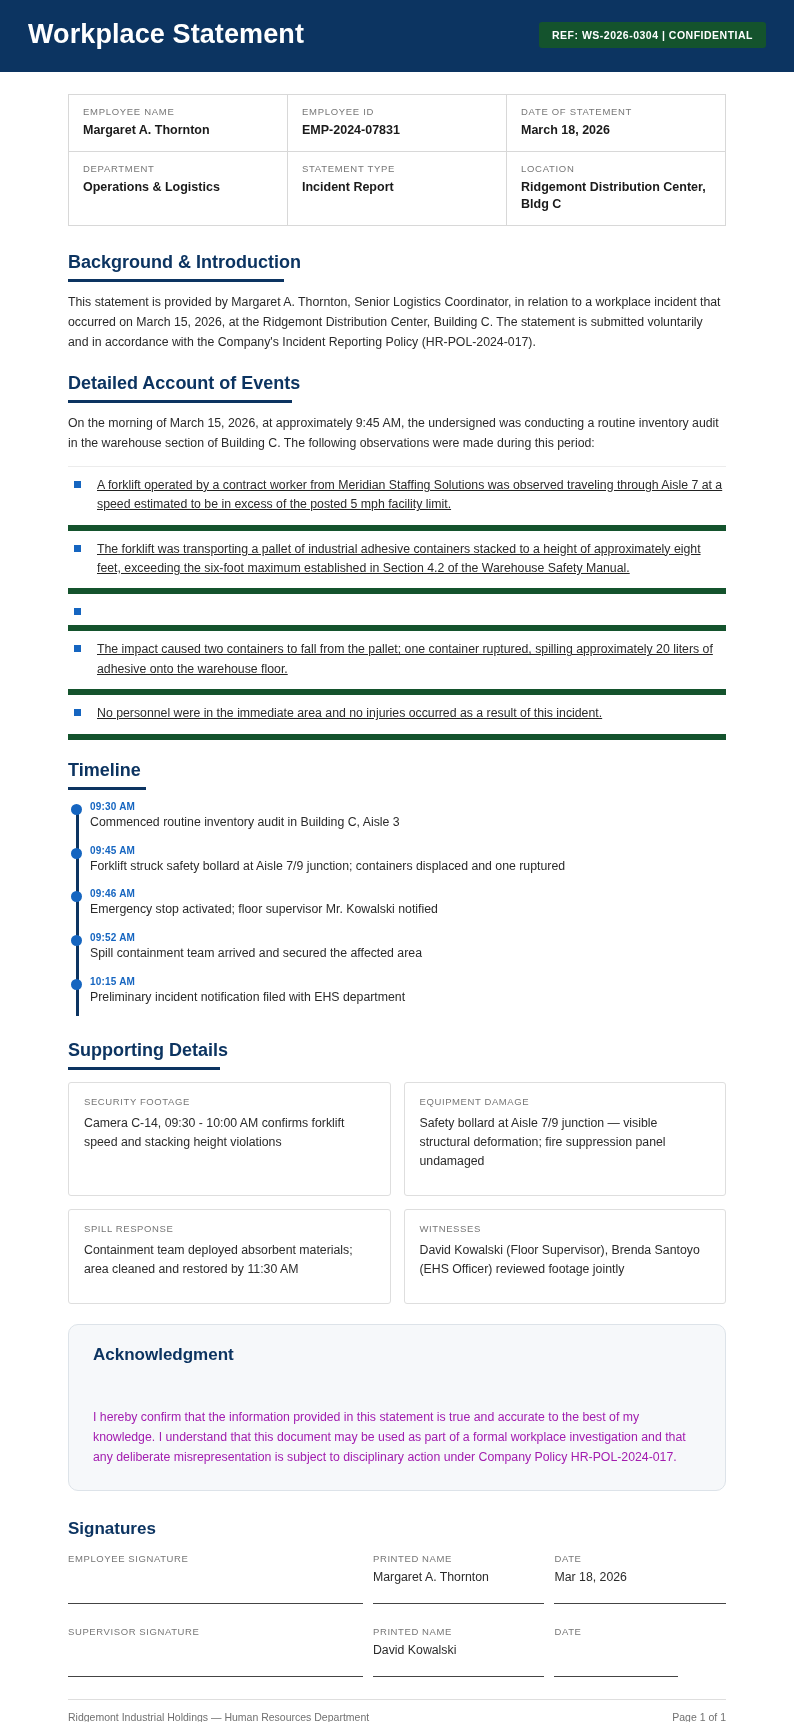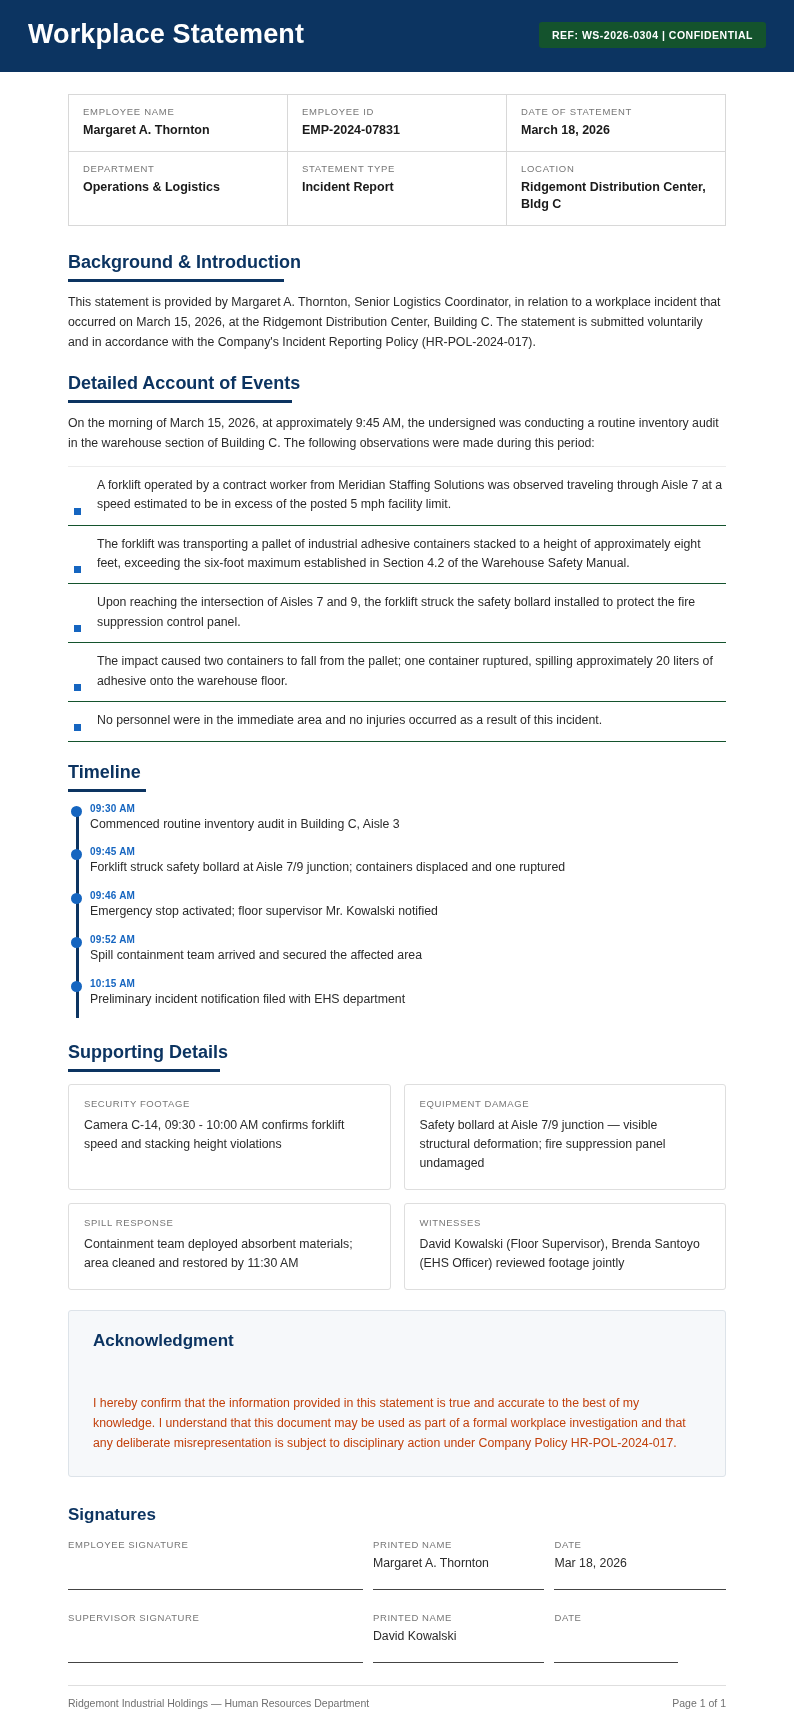--- a/index.html
+++ b/index.html
@@ -90,23 +90,24 @@
     line-height: 1.62;
     color: #2b2b2b;
     margin: 0 0 4px 0;
     text-align: left;
   }
 
   
   .bullet-list { margin: 12px 0 0 0; padding: 0; list-style: none; }
   .bullet-item {
     display: flex;
-    align-items: flex-end;
+    align-items: flex-start;
     padding: 9px 0 10px 0;
-    border-bottom: 1px solid #14532d;
+    border-bottom: 6px solid #14532d;
+    text-decoration: underline;
   }
   .bullet-item:first-child { border-top: 1px solid #ececec; }
   .bullet-marker {
     width: 7px; height: 7px;
     background: #1565c0;
     margin: 5px 16px 0 6px;
     flex: 0 0 auto;
   }
   .bullet-text {
     font-size: 12.3px;
@@ -157,54 +158,54 @@
   
   .card-grid {
     display: grid;
     grid-template-columns: 1fr 1fr;
     gap: 13px;
     margin-top: 12px;
   }
   .detail-card {
     border: 1px solid #dedede;
     border-radius: 3px;
-    padding: 13px 15px 16px 15px;
+    padding: 13px 15px 24px 15px;
     min-height: 86px;
   }
   .card-label {
     font-size: 9.5px;
     letter-spacing: 0.6px;
     color: #767676;
     text-transform: uppercase;
     margin-bottom: 7px;
   }
   .card-text {
     font-size: 12.3px;
     line-height: 1.55;
     color: #2b2b2b;
   }
 
   
   .ack-box {
     margin-top: 20px;
     background: #f6f8fa;
     border: 1px solid #dde3e9;
-    border-radius: 3px;
+    border-radius: 10px;
     padding: 20px 24px 22px 24px;
   }
   .ack-title {
     font-size: 17px;
     font-weight: bold;
     color: #0c3461;
     margin-bottom: 11px;
   }
   .ack-text {
     font-size: 12.3px;
     line-height: 1.62;
-    color: #c2410c;
+    color: #a21caf;
     margin-top: 43px;
   }
 
   
   .sig-section { margin-top: 28px; }
   .sig-title {
     font-size: 17px;
     font-weight: bold;
     color: #0c3461;
     margin-bottom: 14px;
@@ -307,21 +308,20 @@
       <li class="bullet-item">
         <span class="bullet-marker"></span>
         <span class="bullet-text">A forklift operated by a contract worker from Meridian Staffing Solutions was observed traveling through Aisle 7 at a speed estimated to be in excess of the posted 5 mph facility limit.</span>
       </li>
       <li class="bullet-item">
         <span class="bullet-marker"></span>
         <span class="bullet-text">The forklift was transporting a pallet of industrial adhesive containers stacked to a height of approximately eight feet, exceeding the six-foot maximum established in Section 4.2 of the Warehouse Safety Manual.</span>
       </li>
       <li class="bullet-item">
         <span class="bullet-marker"></span>
-        <span class="bullet-text">Upon reaching the intersection of Aisles 7 and 9, the forklift struck the safety bollard installed to protect the fire suppression control panel.</span>
       </li>
       <li class="bullet-item">
         <span class="bullet-marker"></span>
         <span class="bullet-text">The impact caused two containers to fall from the pallet; one container ruptured, spilling approximately 20 liters of adhesive onto the warehouse floor.</span>
       </li>
       <li class="bullet-item">
         <span class="bullet-marker"></span>
         <span class="bullet-text">No personnel were in the immediate area and no injuries occurred as a result of this incident.</span>
       </li>
     </ul>

